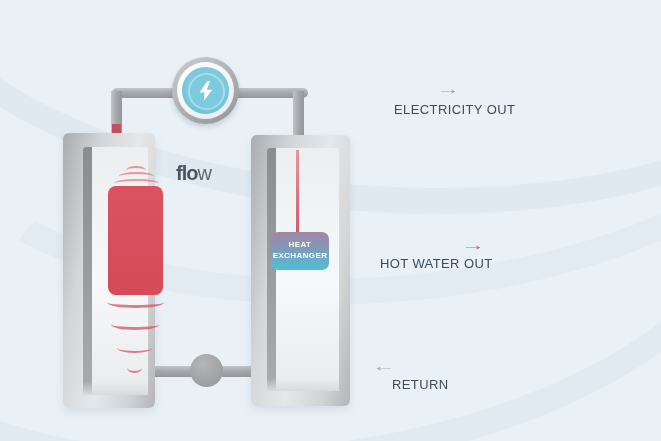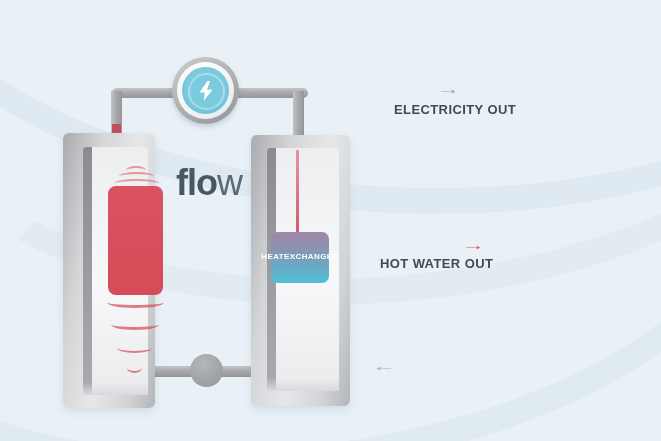--- a/index.html
+++ b/index.html
@@ -56,40 +56,40 @@
   .steam.a2{left:36px;top:25px;width:35px;}
   .steam.a3{left:31px;top:32px;width:45px;}
   .ripple{position:absolute;height:8px;border-bottom:3px solid rgba(217,80,94,.75);border-radius:50%;}
   .ripple.r1{left:24px;top:150px;width:57px;}
   .ripple.r2{left:28px;top:172px;width:48px;border-bottom-width:3px;}
   .ripple.r3{left:34px;top:196px;width:35px;border-bottom-width:2px;}
   .ripple.r4{left:44px;top:216px;width:15px;border-bottom-width:2px;}
 
   .inlet-line{position:absolute;left:45px;top:15px;width:3px;height:83px;
     background:linear-gradient(180deg,#e8949f,#d15b6c);}
-  .heat-exchanger{position:absolute;left:20px;top:97px;width:58px;height:51px;border-radius:7px;
+  .heat-exchanger{position:absolute;left:20px;top:97px;width:58px;height:38px;border-radius:7px;
     background:linear-gradient(180deg,#a186a8 0%,#7e9ab8 45%,#4fc0d6 100%);
-    display:flex;flex-direction:row;align-items:center;justify-content:center;
+    display:flex;flex-direction:column;align-items:center;justify-content:center;
     color:#ffffff;font-size:8px;font-weight:800;letter-spacing:.4px;line-height:1.35;text-align:center;}
 
   
   .pump{position:absolute;left:190px;top:354px;width:33px;height:33px;border-radius:50%;
     background:radial-gradient(circle at 40% 30%,#b5b6b8,#9c9da0 75%,#929396);}
 
   
-  .logo{position:absolute;left:176px;top:162px;font-size:36px;color:#4b5663;letter-spacing:-1px;}
+  .logo{position:absolute;left:176px;top:162px;font-size:20px;color:#4b5663;letter-spacing:-1px;}
   .logo .bold{font-weight:800;}
   .logo .light{font-weight:400;color:#5d6773;}
 
   
   .arrow{position:absolute;font-size:15px;font-weight:400;transform:scaleX(1.6);transform-origin:left center;}
   .arrow-electricity{left:436px;top:80px;color:#97a5b0;}
   .arrow-hotwater{left:461px;top:236px;color:#d5606e;}
   .arrow-return{left:372px;top:357px;color:#a2b0ba;}
-  .anno-label{position:absolute;font-size:13px;font-weight:700;color:#3d4b58;letter-spacing:.4px;line-height:1.16;}
+  .anno-label{position:absolute;font-size:13px;font-weight:400;color:#3d4b58;letter-spacing:.4px;line-height:1.16;}
   .lbl-electricity{left:394px;top:102px;}
   .lbl-hotwater{left:380px;top:256px;}
   .lbl-return{left:392px;top:377px;}
 </style>
 </head>
 <body>
 
 <div class="stage">
 
   <div class="swoosh s1"></div>
@@ -144,15 +144,16 @@
   <div class="logo"><span class="bold">flo</span><span class="light">w</span></div>
 
   <span class="arrow arrow-electricity">→</span>
   <div class="anno-label lbl-electricity">ELECTRICITY OUT</div>
 
   <span class="arrow arrow-hotwater">→</span>
   <div class="anno-label lbl-hotwater">HOT WATER OUT</div>
 
   <span class="arrow arrow-return">←</span>
   <div class="anno-label lbl-return">
+    <div>RETURN</div>
   </div>
 
 </div>
 
 </body></html>

